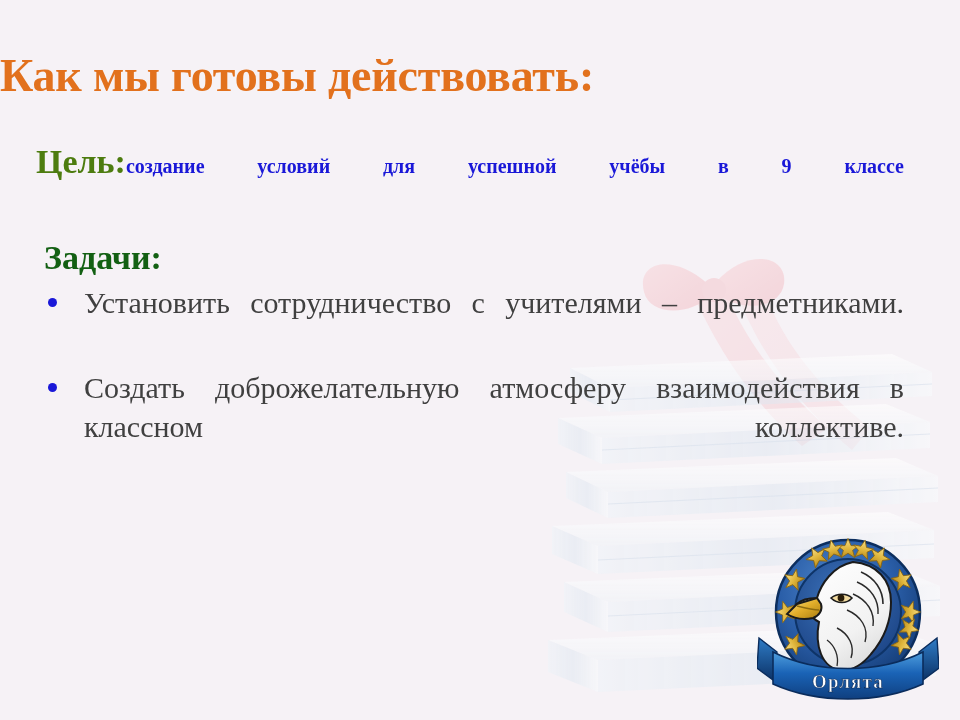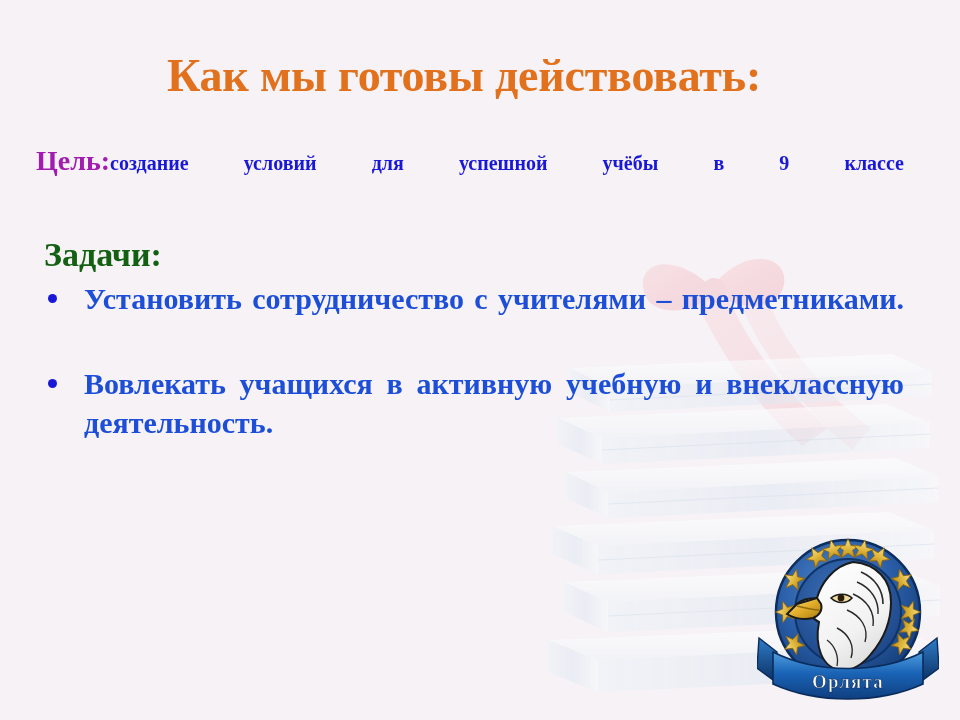--- a/index.html
+++ b/index.html
@@ -46,21 +46,21 @@
     mix-blend-mode: normal;
     opacity: 0.0;
   }
 
   
   .title {
     position: absolute;
     top: 52px;
     left: 0;
     width: 928px;
-    text-align: center;
+    text-align: left;
     z-index: 4;
     color: #e2711d;
     font-size: 46px;
     font-weight: bold;
     letter-spacing: -0.2px;
     line-height: 1.05;
     white-space: nowrap;
   }
 
   
@@ -77,22 +77,22 @@
     line-height: 1.30;
     text-align: justify;
     text-justify: inter-word;
     margin: 0 0 4px 0;
     padding-left: 0;
     text-indent: 0;
     color: #1a18d8;
     font-weight: bold;
   }
   .goal-line .lbl {
-    color: #a21caf;
-    font-size: 28px;
+    color: #4d7c0f;
+    font-size: 34px;
     font-weight: bold;
     margin-top: 20px;
   }
   .goal-line .goal-text {
     color: #1a18d8;
     font-size: 20px;
     font-weight: bold;
   }
   
   .goal-line::after {
@@ -113,22 +113,22 @@
   ul.task-list {
     list-style: none;
     margin: 0;
     padding: 0;
   }
   ul.task-list > li {
     position: relative;
     padding-left: 48px;
     margin: 0 0 9px 0;
     font-size: 30px;
-    font-weight: bold;
-    color: #1d4ed8;
+    font-weight: normal;
+    color: #404040;
     line-height: 1.28;
     text-align: justify;
     text-justify: inter-word;
   }
   ul.task-list > li .bullet {
     position: absolute;
     left: 12px;
     top: 14px;
     width: 9px;
     height: 9px;
@@ -245,21 +245,21 @@
 
     <div class="tasks-label">Задачи:</div>
 
     <ul class="task-list">
       <li>
         <span class="bullet"></span>
         <span class="txt">Установить сотрудничество с учителями – предметниками.</span>
       </li>
       <li>
         <span class="bullet"></span>
-        <span class="txt">Вовлекать учащихся в активную учебную и внеклассную деятельность.</span>
+        <span class="txt">Создать доброжелательную атмосферу взаимодействия в классном коллективе.</span>
       </li>
     </ul>
   </div>
 
   <div class="emblem">
     <svg viewBox="0 0 182 180" xmlns="http://www.w3.org/2000/svg">
       <defs>
         <radialGradient id="discG" cx="42%" cy="34%" r="72%">
           <stop offset="0%" stop-color="#4f87cc"></stop>
           <stop offset="55%" stop-color="#2a5ea8"></stop>

